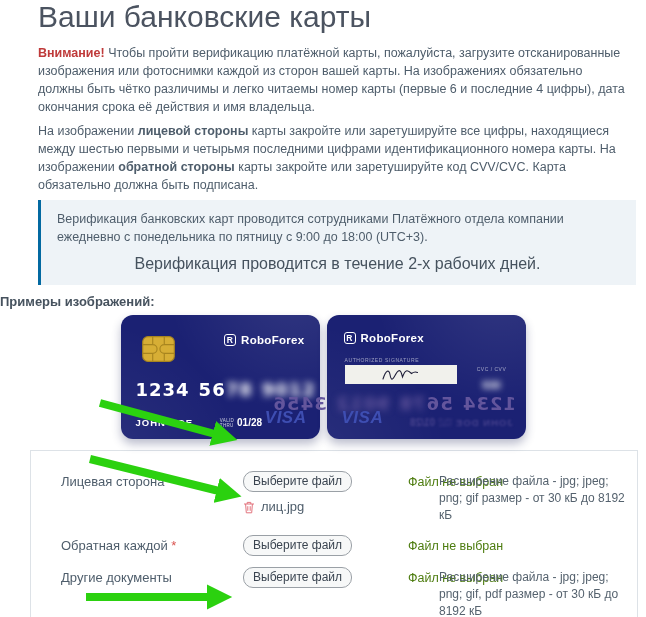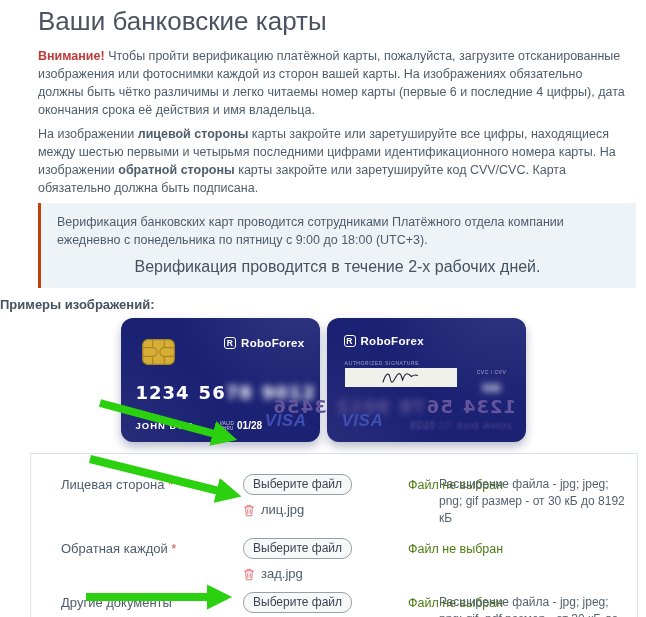--- a/index.html
+++ b/index.html
@@ -2,28 +2,28 @@
 <html><head>
 <meta charset="utf-8">
 <style>
   * { margin:0; padding:0; box-sizing:border-box; }
   html,body { background:#fff; }
   .page {
     position:relative; width:646px; height:617px; overflow:hidden;
     background:#fff; font-family:"Liberation Sans", sans-serif; color:#4e5d6b;
   }
   .content { padding:0 16px 0 38px; }
-  h1.title { margin-top:6px; font-size:26px; font-weight:400; color:#4b5360; }
+  h1.title { font-size:30px; font-weight:400; color:#4b5360; }
   p.para { margin-top:10px; font-size:12.5px; line-height:18px; color:#4e5d6b; }
   p.para + p.para { margin-top:6px; }
   .warn { color:#bf3a3a; font-weight:700; }
   .para b { font-weight:700; }
 
   .notice {
-    margin:6px 10px 0 38px; background:#eef3f7; border-left:3px solid #c2410c;
+    margin:6px 10px 0 38px; background:#eef3f7; border-left:3px solid #0369a1;
     padding:10px 18px 12px 16px;
   }
   .notice-schedule { font-size:12.5px; line-height:18px; color:#4e5d6b; }
   .notice-highlight { text-align:center; font-size:16px; color:#46525e; margin-top:9px; }
 
   .caption { margin-top:9px; text-align:left; font-size:13px; font-weight:700; color:#46525e; }
 
   .cards { margin-top:6px; display:flex; justify-content:center; gap:7px; }
   .card {
     position:relative; width:199px; height:124px; border-radius:12px;
@@ -193,26 +193,20 @@
       <div class="hint">Расширение файла - jpg; jpeg; png; gif размер - от 30 кБ до 8192 кБ</div>
     </div>
 
     <div class="f-row">
       <div class="f-label"><span>Обратная каждой</span> <span class="req">*</span></div>
       <div class="f-control">
         <div class="file-line">
           <button class="choose-btn">Выберите файл</button>
           <span class="status">Файл не выбран</span>
         </div>
-        <div class="attach">
-          <button class="trash-btn"><svg width="12" height="13" viewBox="0 0 12 13">
-                <path d="M1 3h10M4.2 3V1.4h3.6V3M2.6 3l.7 8.8h5.4l.7-8.8M4.8 5.2v4.6M7.2 5.2v4.6" fill="none" stroke="#e2737d" stroke-width="1"></path>
-              </svg></button>
-          <span>зад.jpg</span>
-        </div>
       </div>
       <div class="hint"></div>
     </div>
 
     <div class="f-row">
       <div class="f-label"><span>Другие документы</span></div>
       <div class="f-control">
         <div class="file-line">
           <button class="choose-btn">Выберите файл</button>
           <span class="status">Файл не выбран</span>

